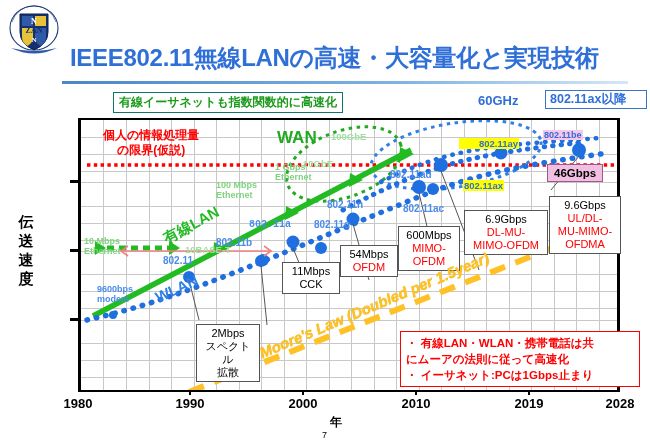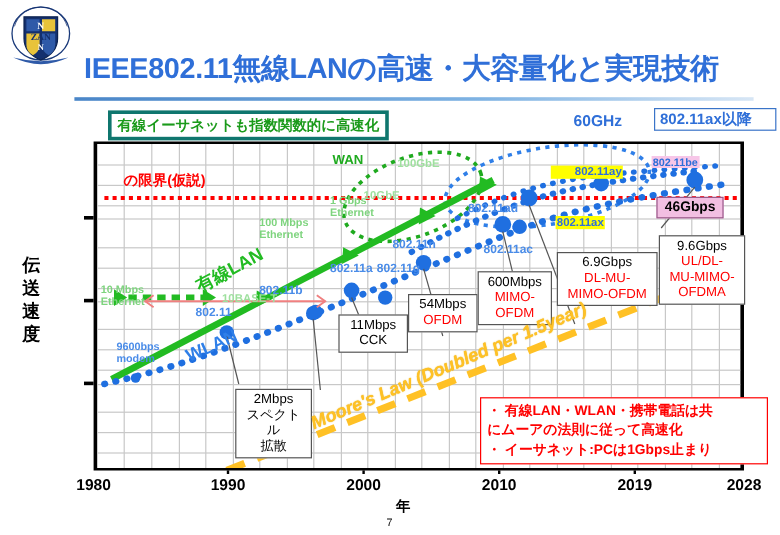--- a/index.html
+++ b/index.html
@@ -39,22 +39,22 @@
   }
   .xtickmark{position:absolute;width:2px;height:7px;background:#000;top:388px;}
   #ytitle{
     left:16px;top:212px;width:20px;
     font-size:15px;font-weight:bold;color:#000;line-height:19px;text-align:center;
   }
   #xtitle{left:330px;top:414px;font-size:12px;font-weight:bold;color:#000;}
 
   
   .greenbox{
-    border:3px solid #0f766e;background:#fff;color:#1a9a1a;
-    font-size:12px;font-weight:bold;padding:1px 5px;white-space:nowrap;
+    border:1px solid #0f766e;background:#fff;color:#1a9a1a;
+    font-size:12px;font-weight:bold;padding:1px 5px;white-space:nowrap;margin-left:23px;
   }
   .bluebox{
     border:1px solid #3a74c8;background:#fff;color:#2f6fd8;
     font-size:12.5px;font-weight:bold;padding:1px 4px;
     line-height:15px;text-align:left;white-space:nowrap;
   }
   .cbox{
     border:1px solid #555;background:#fff;text-align:center;
     font-size:11px;line-height:13px;padding:2px 3px;color:#000;
   }
@@ -67,21 +67,21 @@
   }
   .redbox{
     border:1px solid #ff0000;background:#fff;color:#ff0000;
     font-size:11.5px;font-weight:bold;line-height:16px;padding:3px 5px;
   }
 
   
   .gtxt{color:#7ed47e;font-size:9px;font-weight:bold;line-height:10px;white-space:nowrap;}
   .gtxt2{color:#9ee09e;font-size:9.5px;font-weight:bold;white-space:nowrap;}
   .btxt{color:#4a8ce8;font-size:9px;font-weight:bold;line-height:10px;white-space:nowrap;}
-  .bigsig{font-size:11px;font-weight:bold;white-space:nowrap;}
+  .bigsig{font-size:17px;font-weight:bold;white-space:nowrap;}
   .redhyp{color:#ff0000;font-size:12px;font-weight:bold;line-height:15px;text-align:center;white-space:nowrap;}
   #pagenum{left:322px;top:430px;font-size:9px;color:#000;}
   svg{display:block;}
 </style>
 </head>
 <body>
 
 <div class="abs" id="logo">
   <svg width="56" height="52" viewBox="0 0 56 52">
     <ellipse cx="28" cy="24" rx="24" ry="22" fill="none" stroke="#1a3a7a" stroke-width="1.1"></ellipse>
@@ -233,21 +233,21 @@
     </g>
 
     <g stroke="#f08080" stroke-width="1.6" fill="none">
       <line x1="40" y1="131" x2="190" y2="131"></line>
       <polyline points="47,126 40,131 47,136"></polyline>
       <polyline points="183,126 190,131 183,136"></polyline>
     </g>
   </svg>
 
   <div class="abs redhyp" style="left:22px;top:8px;">
-    <br>
+    <span>個人の情報処理量</span><br>
     <span>の限界(仮説)</span>
   </div>
 
   <div class="abs bigsig" style="left:196px;top:8px;color:#1faa1f;">WAN</div>
 
   <div class="abs bigsig" style="left:80px;top:96px;color:#22bb22;transform:rotate(-28deg);font-size:15px;">有線LAN</div>
 
   <div class="abs bigsig" style="left:73px;top:160px;color:#2f7fe8;transform:rotate(-24deg);font-size:15px;">WLAN</div>
 
   <div class="abs gtxt" style="left:3px;top:116px;">
@@ -270,21 +270,21 @@
   <div class="abs gtxt2" style="left:222px;top:38px;">10GbE</div>
   <div class="abs gtxt2" style="left:250px;top:11px;">100GbE</div>
 
   <div class="abs btxt" style="left:16px;top:164px;">
     <span>9600bps</span><br>
     <span>modem</span>
   </div>
 
   <div class="abs btxt" style="left:82px;top:136px;font-size:10px;">802.11</div>
   <div class="abs btxt" style="left:135px;top:118px;font-size:10px;">802.11b</div>
-  <div class="abs btxt" style="left:194px;top:100px;font-size:10px;">802.11a</div>
+  <div class="abs btxt" style="left:168px;top:100px;font-size:10px;font-family:Liberation Mono, monospace;">802.11a</div>
   <div class="abs btxt" style="left:233px;top:100px;font-size:10px;">802.11g</div>
   <div class="abs btxt" style="left:246px;top:80px;font-size:10px;">802.11n</div>
   <div class="abs btxt" style="left:309px;top:50px;font-size:10px;">802.11ad</div>
   <div class="abs btxt" style="left:322px;top:84px;font-size:10px;">802.11ac</div>
 
   <div class="abs yhl" style="left:378px;top:18px;padding-left:20px;">802.11ay</div>
   <div class="abs yhl" style="left:382px;top:60px;">802.11ax</div>
   <div class="abs phl" style="left:462px;top:10px;">802.11be</div>
 </div>
 

